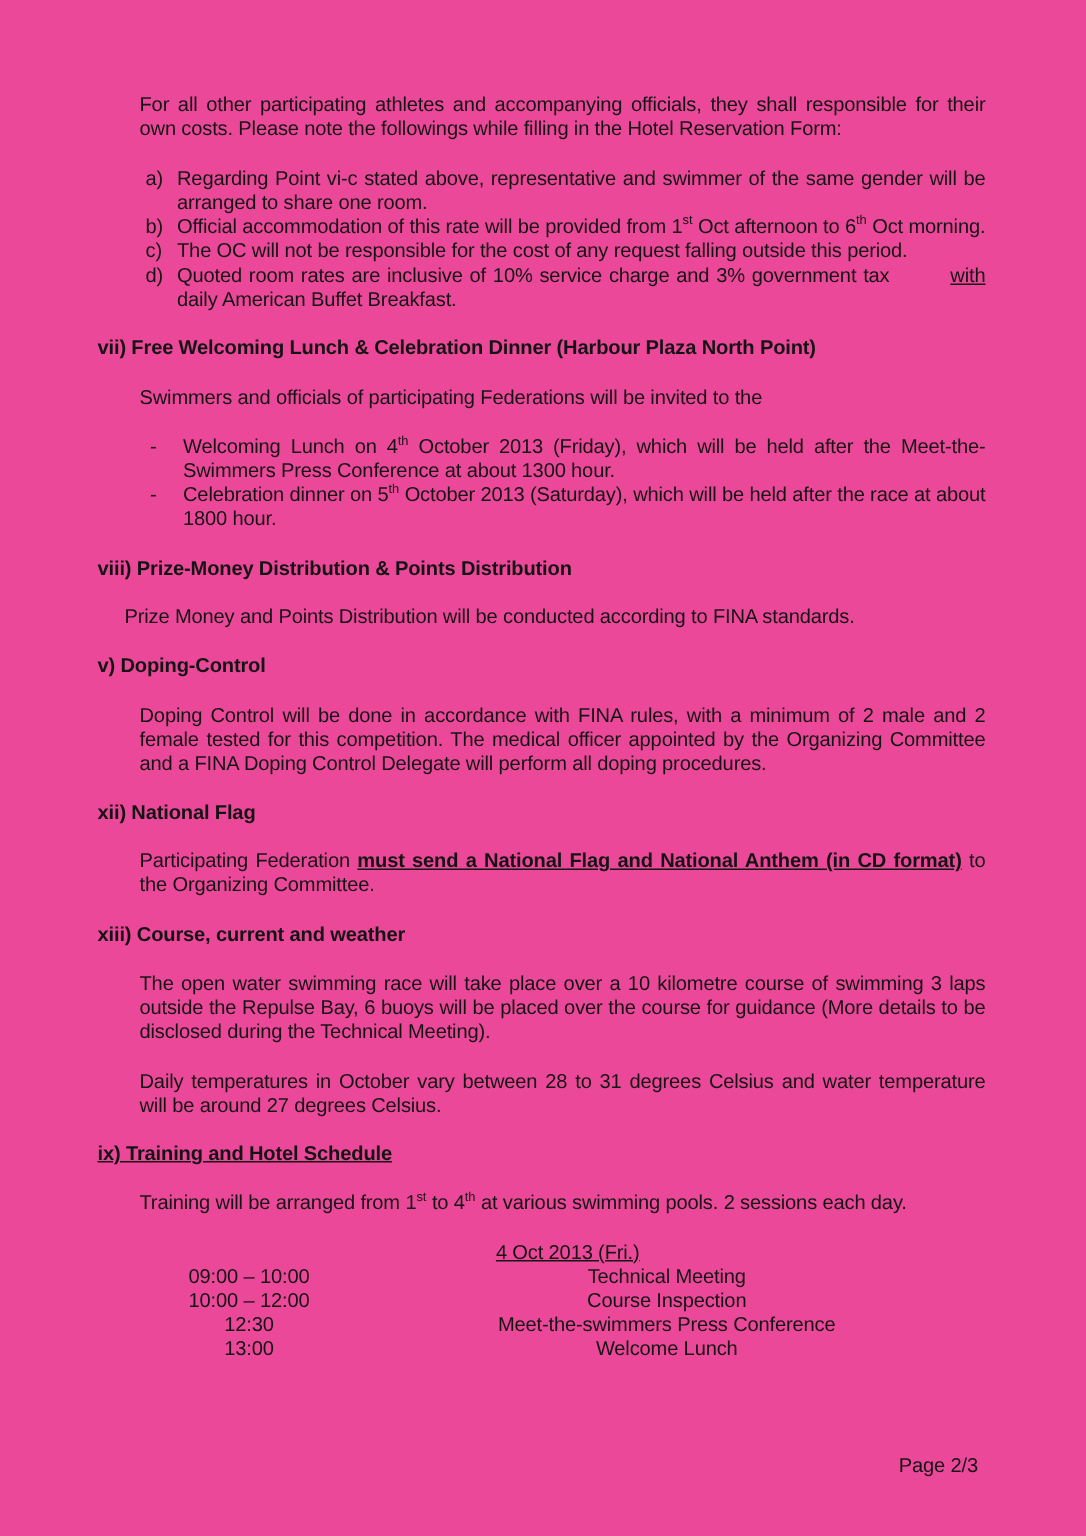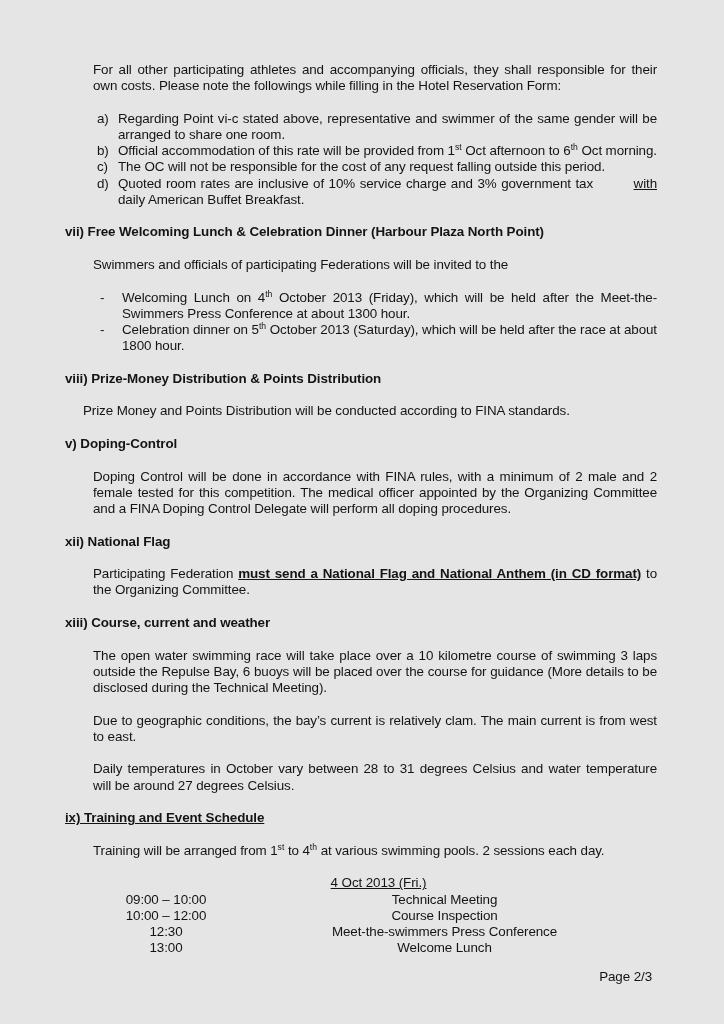--- a/index.html
+++ b/index.html
@@ -5,21 +5,21 @@
   * { margin: 0; padding: 0; box-sizing: border-box; }
   html, body { background: #ffffff; }
   body {
     font-family: "Liberation Sans", sans-serif;
     -webkit-font-smoothing: antialiased;
   }
   .page {
     position: relative;
     width: 724px;
     height: 1024px;
-    background: #e5e5e5;
+    background: #ec4899;
     color: #141414;
     padding: 62px 67px 0 65px;
     font-size: 13.4px;
     line-height: 16.2px;
     letter-spacing: -0.1px;
     overflow: hidden;
   }
   .block { margin-bottom: 16.4px; }
   .heading {
     font-size: 13.4px;
@@ -105,25 +105,24 @@
   <p class="block body-indent justify">Doping Control will be done in accordance with FINA rules, with a minimum of 2 male and 2 female tested for this competition. The medical officer appointed by the Organizing Committee and a FINA Doping Control Delegate will perform all doping procedures.</p>
 
   <h2 class="heading">xii) National Flag</h2>
 
   <p class="block body-indent justify"><span>Participating Federation </span><span class="bu">must send a National Flag and National Anthem (in CD format)</span><span> to the Organizing Committee.</span></p>
 
   <h2 class="heading">xiii) Course, current and weather</h2>
 
   <p class="block body-indent justify">The open water swimming race will take place over a 10 kilometre course of swimming 3 laps outside the Repulse Bay, 6 buoys will be placed over the course for guidance (More details to be disclosed during the Technical Meeting).</p>
 
-  <p class="block body-indent justify">Due to geographic conditions, the bay’s current is relatively clam. The main current is from west to east.</p>
 
   <p class="block body-indent justify">Daily temperatures in October vary between 28 to 31 degrees Celsius and water temperature will be around 27 degrees Celsius.</p>
 
-  <h2 class="heading underlined">ix) Training and Event Schedule</h2>
+  <h2 class="heading underlined">ix) Training and Hotel Schedule</h2>
 
   <p class="block body-indent"><span>Training will be arranged from 1</span><sup>st</sup><span> to 4</span><sup>th</sup><span> at various swimming pools. 2 sessions each day.</span></p>
 
   <div class="block sched">
     <div class="day-header">4 Oct 2013 (Fri.)</div>
     <div class="sched-row">
       <span class="sched-time">09:00 – 10:00</span>
       <span class="sched-event">Technical Meeting</span>
     </div>
     <div class="sched-row">

